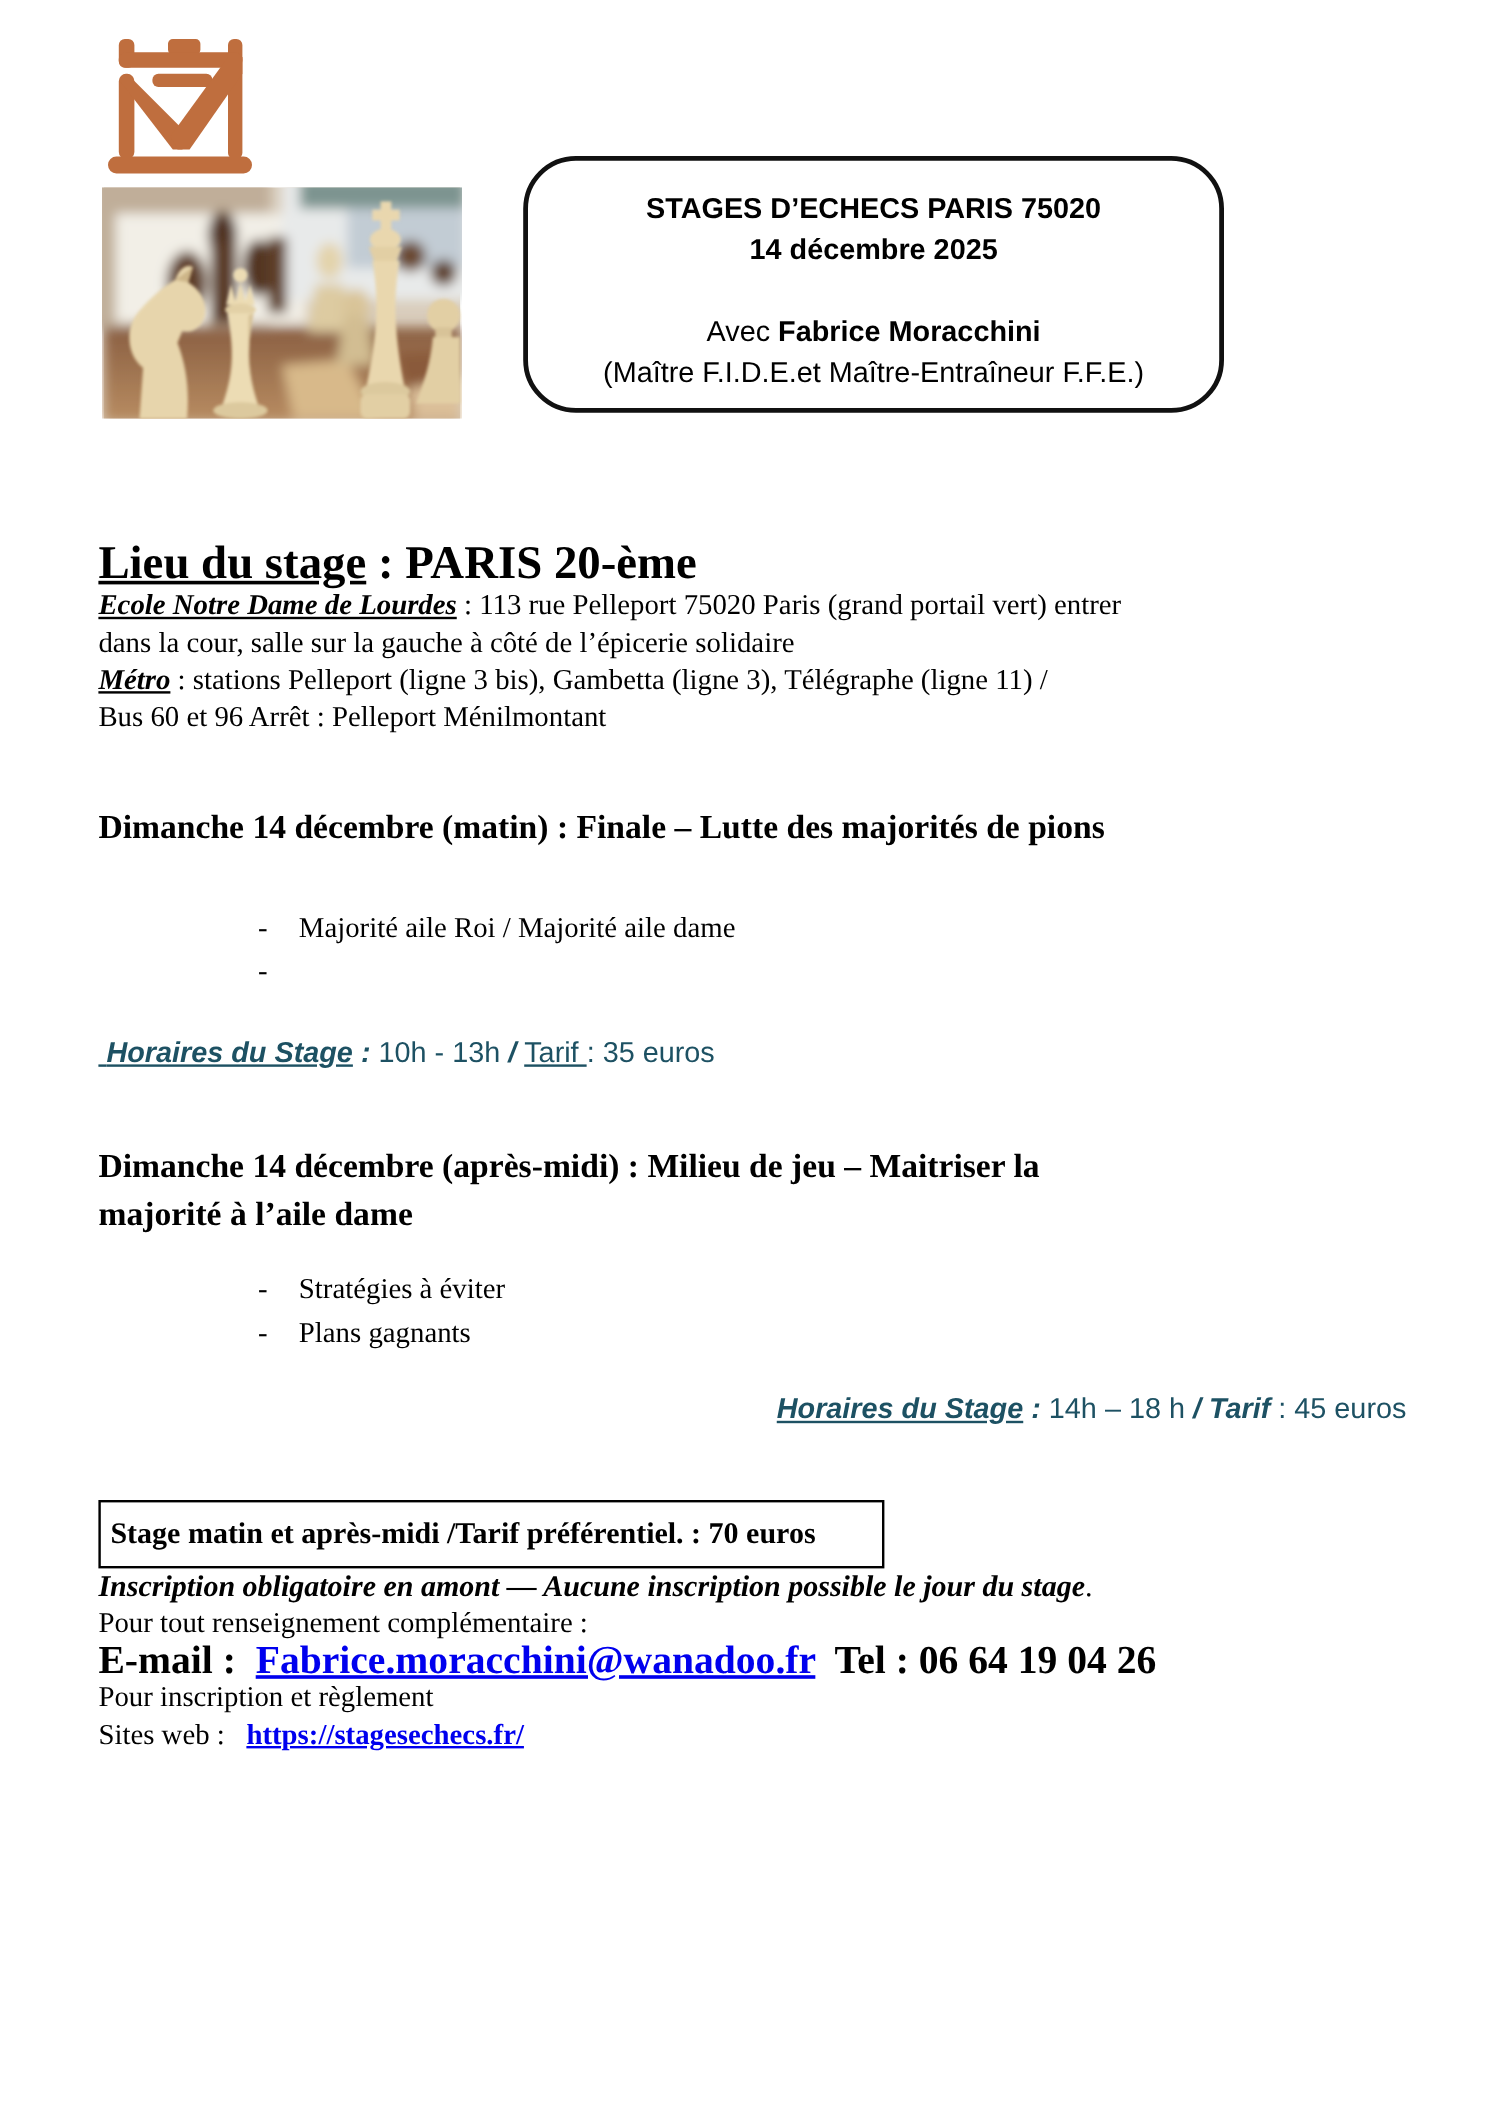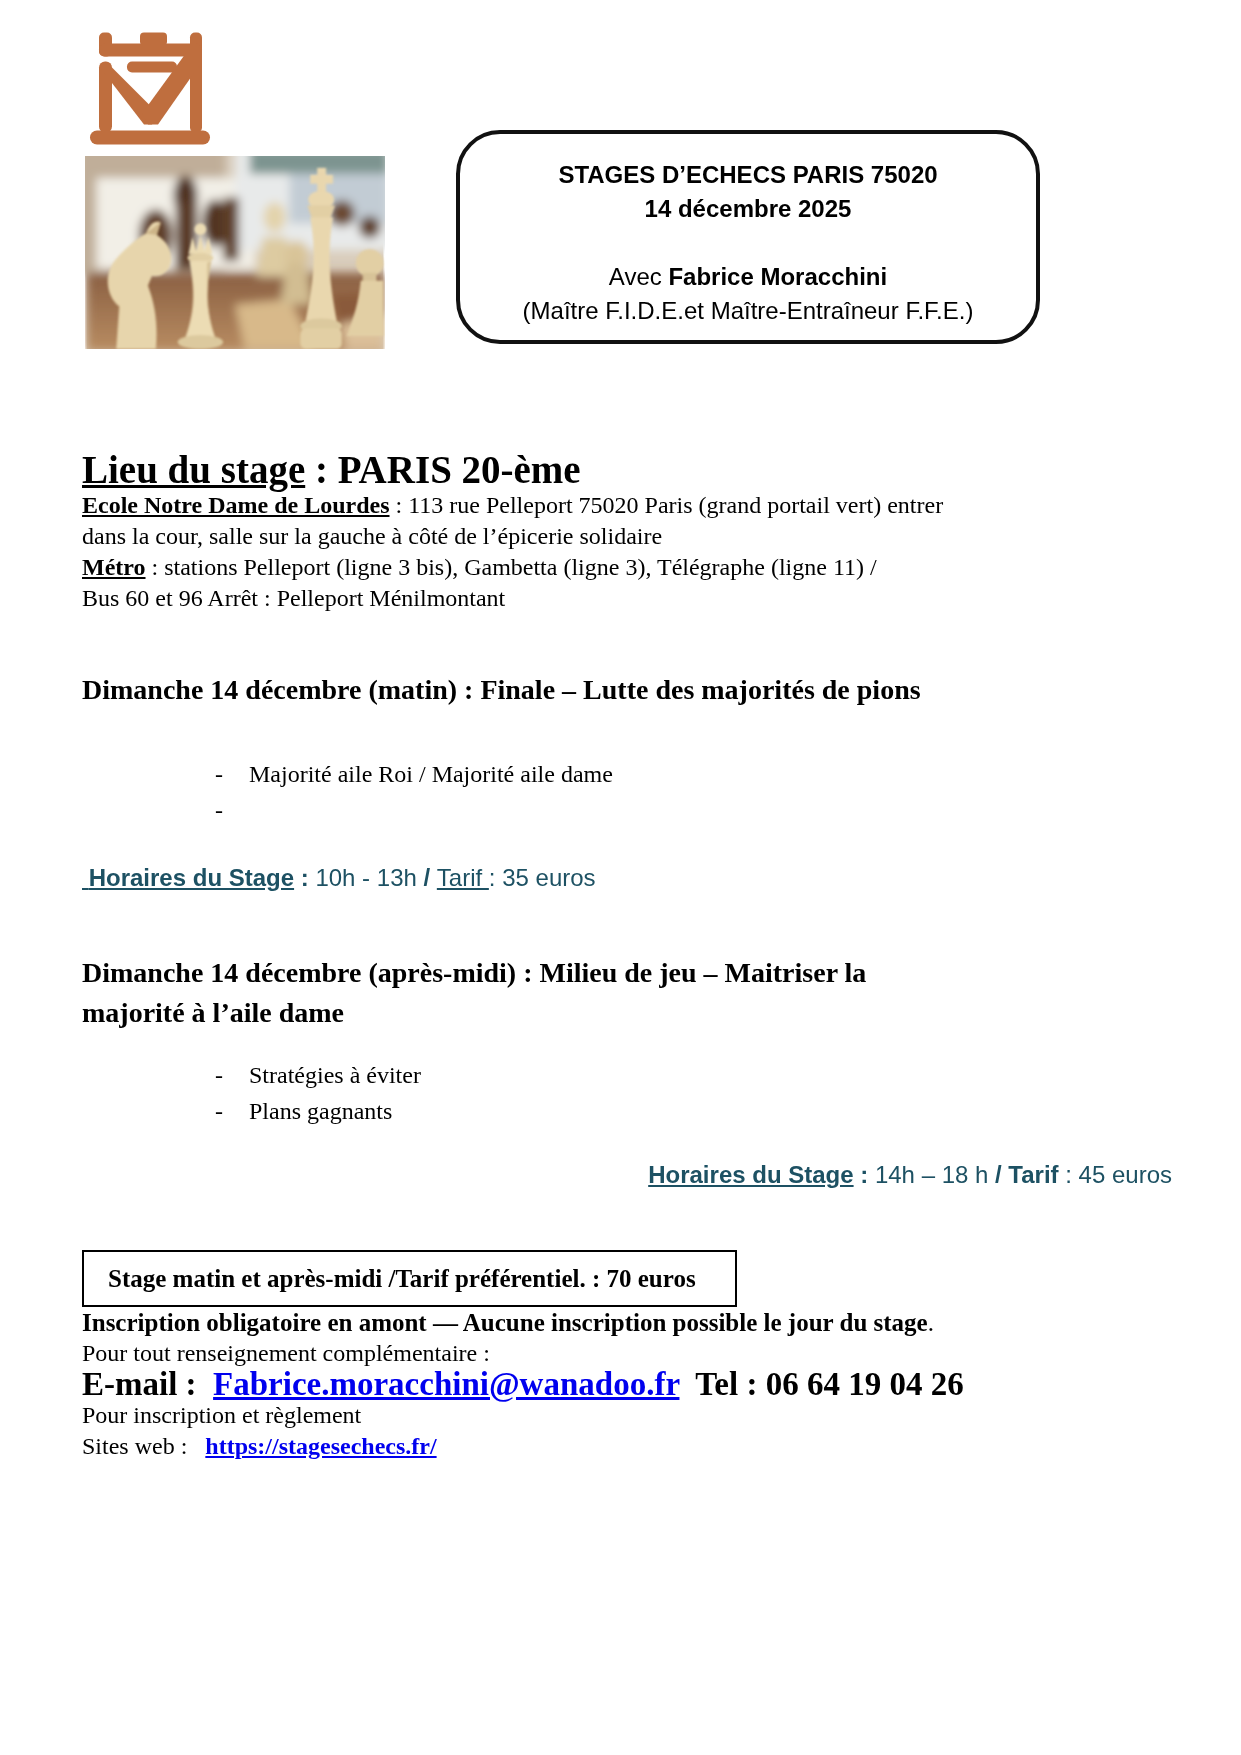--- a/index.html
+++ b/index.html
@@ -7,49 +7,49 @@
     --link-blue:#0000EE;
     --logo-orange:#BF6E3E;
   }
   html,body{margin:0;padding:0;background:#fff;}
   .page{position:relative;width:1241px;height:1755px;background:#fff;overflow:hidden;
         font-family:"Liberation Serif",serif;color:#000;}
 
   
   .logo{position:absolute;left:78px;top:20px;width:135px;height:128px;}
   .photo{position:absolute;left:85px;top:156px;width:300px;height:193px;overflow:hidden;}
-  .badge{position:absolute;left:456px;top:130px;width:584px;height:214px;
+  .badge{position:absolute;left:436px;top:130px;width:584px;height:214px;
          border:4px solid #111;border-radius:44px;box-sizing:border-box;
          text-align:center;font-family:"Liberation Sans",sans-serif;
          font-size:24px;line-height:34px;padding-top:24px;}
   .badge .semi{font-weight:bold;}
   .badge .gap{height:34px;}
 
   
   .content{position:absolute;left:82px;top:450px;width:1090px;font-size:24px;line-height:31px;}
   .u{text-decoration:underline;}
-  .b{font-weight:bold;}
+  .b{font-weight:bold;font-style:italic;}
   .h-lieu{font-size:39px;font-weight:bold;margin:0;line-height:40px;}
   p.body{margin:0;}
   .ecole{margin-top:44px;}
   .metro{margin-top:24px;}
   .h-session{font-size:28px;font-weight:bold;line-height:40px;margin:0;}
   .h1-session{margin-top:56px;}
   .h2-session{margin-top:60px;}
   .bullets{margin:0 0 0 133px;}
   .bullets1{margin-top:46px;}
   .bullets2{margin-top:24px;}
   .bullet-row{display:flex;line-height:36px;}
   .bullet-row .dash{display:inline-block;width:34px;flex:0 0 34px;}
   .sans-line{font-family:"Liberation Sans",sans-serif;color:var(--accent-teal);
              font-size:24px;white-space:pre-wrap;line-height:31px;}
   .horaires1{margin-top:34px;}
   .horaires2{margin-top:30px;text-align:right;}
   .combo{margin-top:60px;width:655px;box-sizing:border-box;border:2px solid #000;
-         padding:11px 8px 11px 24px;font-weight:bold;font-size:25px;white-space:nowrap;
+         padding:11px 8px 11px 8px;font-weight:bold;font-size:25px;white-space:nowrap;
          overflow:hidden;}
   .inscription{margin-top:46px;font-size:25px;}
   .renseignement{margin-top:34px;}
   .email-line{margin-top:30px;font-size:33px;font-weight:bold;white-space:pre-wrap;}
   a.link{color:var(--link-blue);font-weight:bold;text-decoration:underline;cursor:pointer;}
   .pour-inscription{margin-top:40px;}
   .sites{margin-top:36px;white-space:pre-wrap;}
 </style>
 </head>
 <body>

